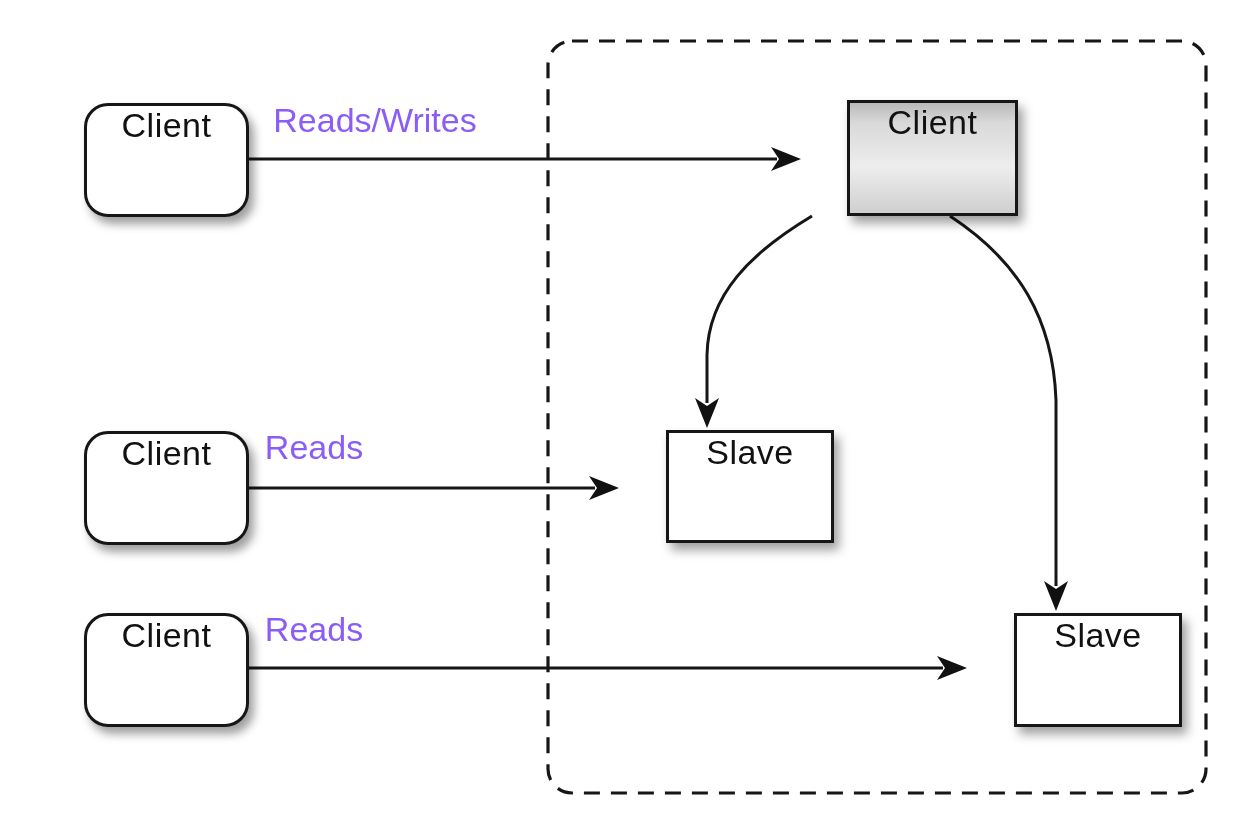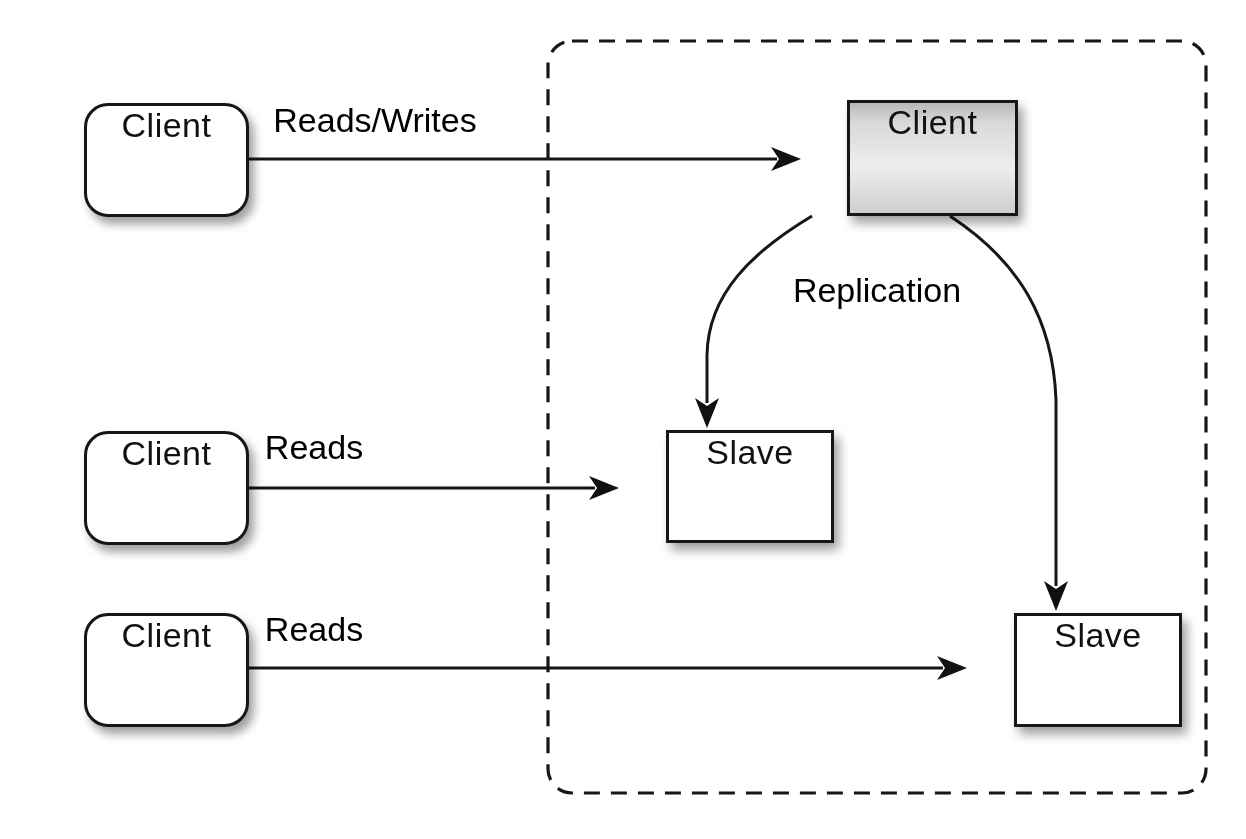--- a/index.html
+++ b/index.html
@@ -60,21 +60,21 @@
   }
   .node-slave2 {
     left: 970px;
     top: 613px;
     width: 168px;
     height: 114px;
   }
   .edge-label {
     position: absolute;
     font-size: 34px;
-    color: #000000;
+    color: #8b5cf6;
     text-align: center;
     white-space: nowrap;
   }
   .lbl-reads-writes { left: 255px; top: 101px; width: 240px; }
   .lbl-reads-mid    { left: 254px; top: 428px; width: 120px; }
   .lbl-reads-bot    { left: 254px; top: 610px; width: 120px; }
   .lbl-replication  { left: 757px; top: 271px; width: 240px; }
 </style>
 </head>
 <body>
@@ -117,15 +117,14 @@
   <div class="node node-slave1">
     <span>Slave</span>
   </div>
   <div class="node node-slave2">
     <span>Slave</span>
   </div>
 
   <div class="edge-label lbl-reads-writes">Reads/Writes</div>
   <div class="edge-label lbl-reads-mid">Reads</div>
   <div class="edge-label lbl-reads-bot">Reads</div>
-  <div class="edge-label lbl-replication">Replication</div>
 
 </div>
 
 </body></html>

